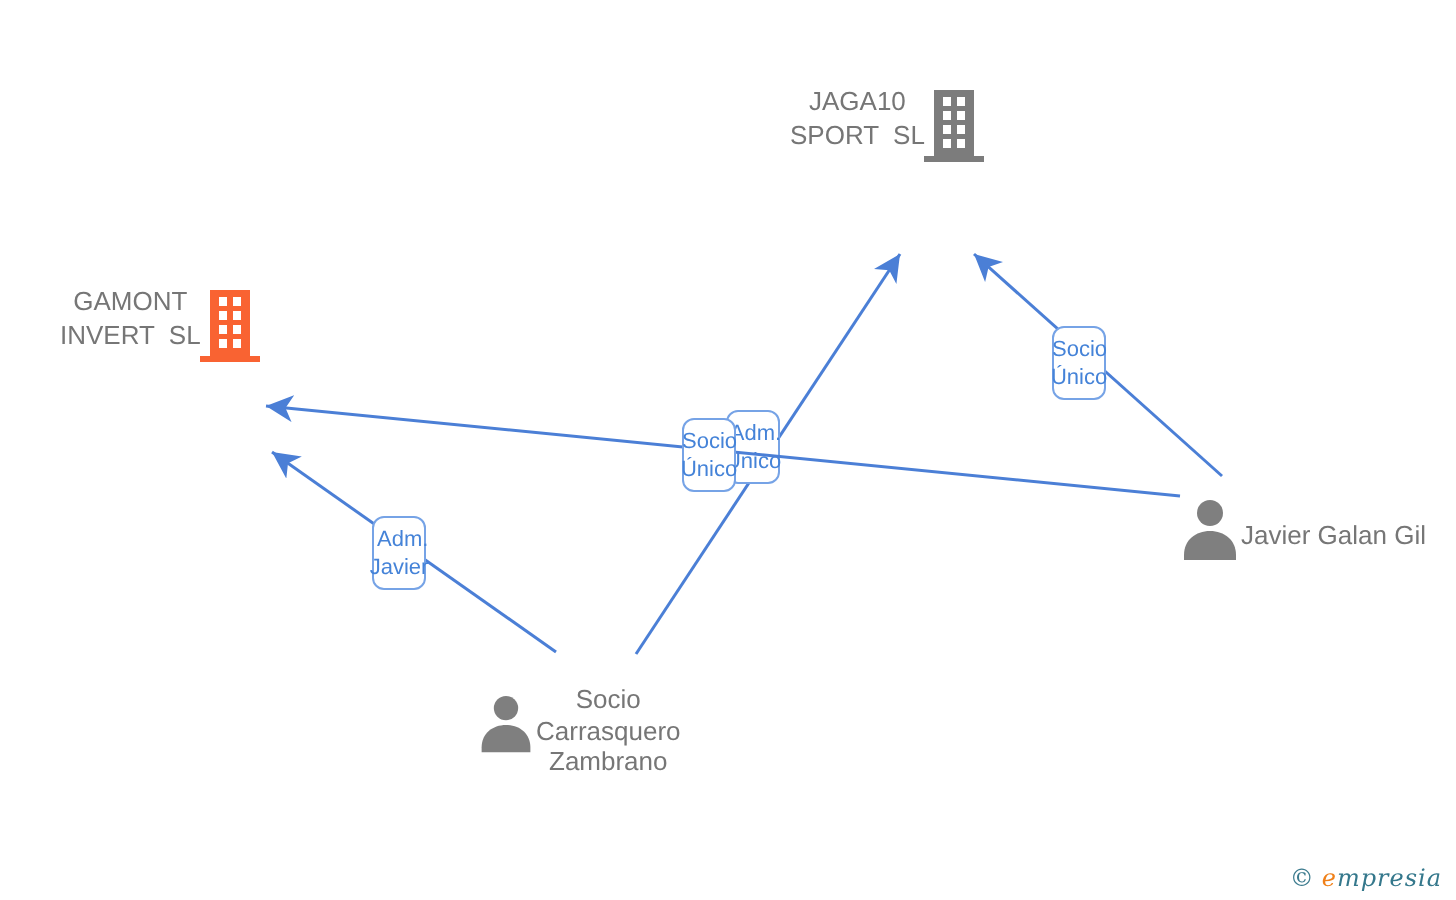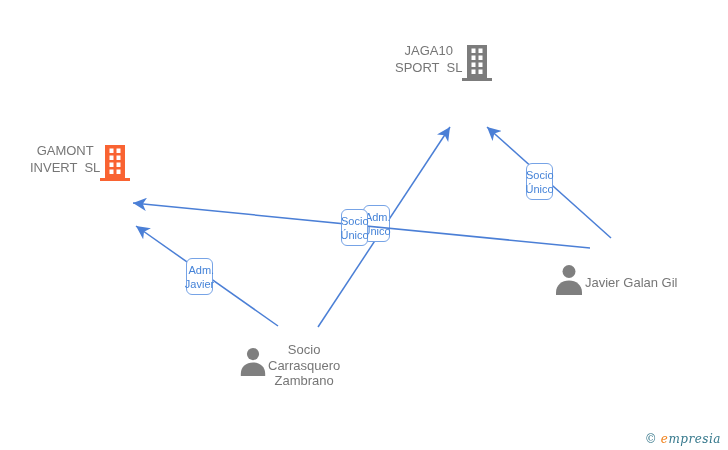--- a/index.html
+++ b/index.html
@@ -114,21 +114,21 @@
             <rect x="16.5" y="10.5" width="4" height="4.5"></rect>
           <rect x="9.5" y="17.5" width="4" height="4.5"></rect>
             <rect x="16.5" y="17.5" width="4" height="4.5"></rect>
           <rect x="9.5" y="24.5" width="4" height="4.5"></rect>
             <rect x="16.5" y="24.5" width="4" height="4.5"></rect>
         </g>
       </svg>
     </div>
   </div>
 
-  <div class="node" style="left:553px;top:264px;width:160px;">
+  <div class="node" style="left:553px;top:249px;width:160px;justify-content:flex-end;">
     <div class="icon-box">
       <svg width="32" height="32" viewBox="0 0 32 32" fill="#7f7f7f">
         <circle cx="16" cy="7.5" r="6.5"></circle>
         <path d="M3,31 v-2.5 c0,-7.5 5.8,-12 13,-12 s13,4.5 13,12 V31 z"></path>
       </svg>
     </div>
     <div class="person-name">Javier Galan Gil</div>
   </div>
 
   <div class="node" style="left:238px;top:336px;width:140px;">

